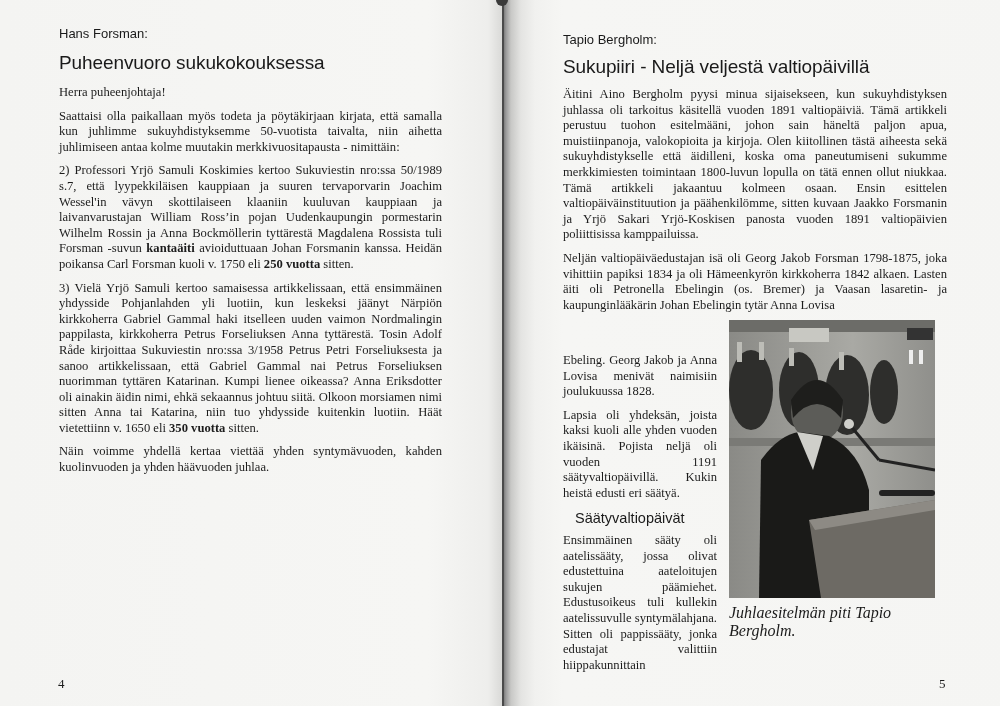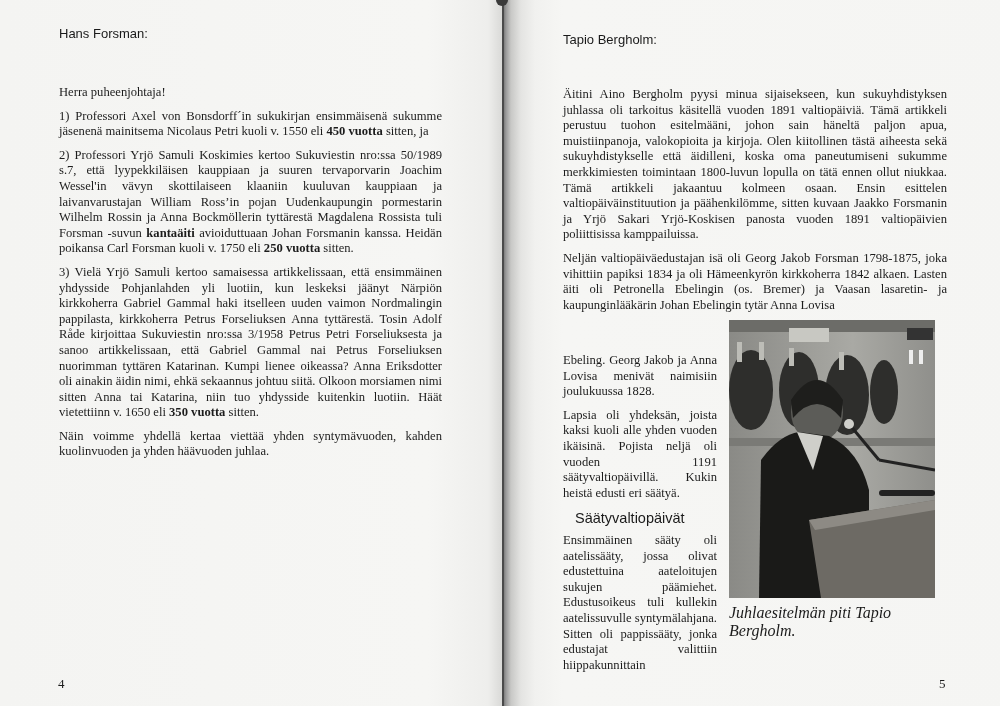--- a/index.html
+++ b/index.html
@@ -25,32 +25,34 @@
   .caption { position:absolute; left:729px; top:604px; width:220px; font-size:16px; font-style:italic; }
   .pagenum { position:absolute; font-size:13px; top:676px; }
 </style>
 </head>
 <body>
 
 <div class="spread">
 
   <div class="page left">
     <div class="author sans" style="left:59px;top:26px;">Hans Forsman:</div>
+    <div class="title sans" style="left:59px;top:52px;">Puheenvuoro sukukokouksessa</div>
     <div class="col serif" id="left-body" style="left:59px;top:81px;width:383px;">
         <p><span>Herra puheenjohtaja!</span></p>
-        <p><span>1) Professori Axel von Bonsdorff´in sukukirjan ensimmäisenä sukumme jäsenenä mainitsema Nicolaus Petri kuoli v. 1550 eli </span><b>450 vuotta</b><span> sitten, ja</span></p>
+        <p><span>Saattaisi olla paikallaan myös todeta ja pöytäkirjaan kirjata, että samalla kun juhlimme sukuyhdistyksemme 50-vuotista taivalta, niin aihetta juhlimiseen antaa kolme muutakin merkkivuositapausta - nimittäin:</span></p>
         <p><span>2) Professori Yrjö Samuli Koskimies kertoo Sukuviestin nro:ssa 50/1989 s.7, että lyypekkiläisen kauppiaan ja suuren tervaporvarin Joachim Wessel'in vävyn skottilaiseen klaaniin kuuluvan kauppiaan ja laivanvarustajan William Ross’in pojan Uudenkaupungin pormestarin Wilhelm Rossin ja Anna Bockmöllerin tyttärestä Magdalena Rossista tuli Forsman -suvun </span><b>kantaäiti</b><span> avioiduttuaan Johan Forsmanin kanssa. Heidän poikansa Carl Forsman kuoli v. 1750 eli </span><b>250 vuotta</b><span> sitten.</span></p>
         <p><span>3) Vielä Yrjö Samuli kertoo samaisessa artikkelissaan, että ensimmäinen yhdysside Pohjanlahden yli luotiin, kun leskeksi jäänyt Närpiön kirkkoherra Gabriel Gammal haki itselleen uuden vaimon Nordmalingin pappilasta, kirkkoherra Petrus Forseliuksen Anna tyttärestä. Tosin Adolf Råde kirjoittaa Sukuviestin nro:ssa 3/1958 Petrus Petri Forseliuksesta ja sanoo artikkelissaan, että Gabriel Gammal nai Petrus Forseliuksen nuorimman tyttären Katarinan. Kumpi lienee oikeassa? Anna Eriksdotter oli ainakin äidin nimi, ehkä sekaannus johtuu siitä. Olkoon morsiamen nimi sitten Anna tai Katarina, niin tuo yhdysside kuitenkin luotiin. Häät vietettiinn v. 1650 eli </span><b>350 vuotta</b><span> sitten.</span></p>
         <p><span>Näin voimme yhdellä kertaa viettää yhden syntymävuoden, kahden kuolinvuoden ja yhden häävuoden juhlaa.</span></p>
       </div>
     <div class="pagenum serif" style="left:58px;">4</div>
   </div>
 
   <div class="page right">
     <div class="author sans" style="left:60px;top:32px;">Tapio Bergholm:</div>
+    <div class="title sans" style="left:60px;top:56px;">Sukupiiri - Neljä veljestä valtiopäivillä</div>
     <div class="col serif" style="left:60px;top:83px;width:384px;">
       <p>Äitini Aino Bergholm pyysi minua sijaisekseen, kun sukuyhdistyksen juhlassa oli tarkoitus käsitellä vuoden 1891 valtiopäiviä. Tämä artikkeli perustuu tuohon esitelmääni, johon sain häneltä paljon apua, muistiinpanoja, valokopioita ja kirjoja. Olen kiitollinen tästä aiheesta sekä sukuyhdistykselle että äidilleni, koska oma paneutumiseni sukumme merkkimiesten toimintaan 1800-luvun lopulla on tätä ennen ollut niukkaa. Tämä artikkeli jakaantuu kolmeen osaan. Ensin esittelen valtiopäiväinstituution ja päähenkilömme, sitten kuvaan Jaakko Forsmanin ja Yrjö Sakari Yrjö-Koskisen panosta vuoden 1891 valtiopäivien poliittisissa kamppailuissa.</p>
       <p style="margin-bottom:0">Neljän valtiopäiväedustajan isä oli Georg Jakob Forsman 1798-1875, joka vihittiin papiksi 1834 ja oli Hämeenkyrön kirkkoherra 1842 alkaen. Lasten äiti oli Petronella Ebelingin (os. Bremer) ja Vaasan lasaretin- ja kaupunginlääkärin Johan Ebelingin tytär Anna Lovisa</p>
     </div>
     <div class="col serif" style="left:60px;top:349px;width:154px;">
       <p style="text-align:justify;">Ebeling. Georg Jakob ja Anna Lovisa menivät naimisiin joulukuussa 1828.</p>
       <p>Lapsia oli yhdeksän, joista kaksi kuoli alle yhden vuoden ikäisinä. Pojista neljä oli vuoden 1191 säätyvaltiopäivillä. Kukin heistä edusti eri säätyä.</p>
       <div class="subhead sans">Säätyvaltiopäivät</div>
       <p>Ensimmäinen sääty oli aatelissääty, jossa olivat edustettuina aateloitujen sukujen päämiehet. Edustusoikeus tuli kullekin aatelissuvulle syntymälahjana. Sitten oli pappissääty, jonka edustajat valittiin hiippakunnittain</p>
     </div>

